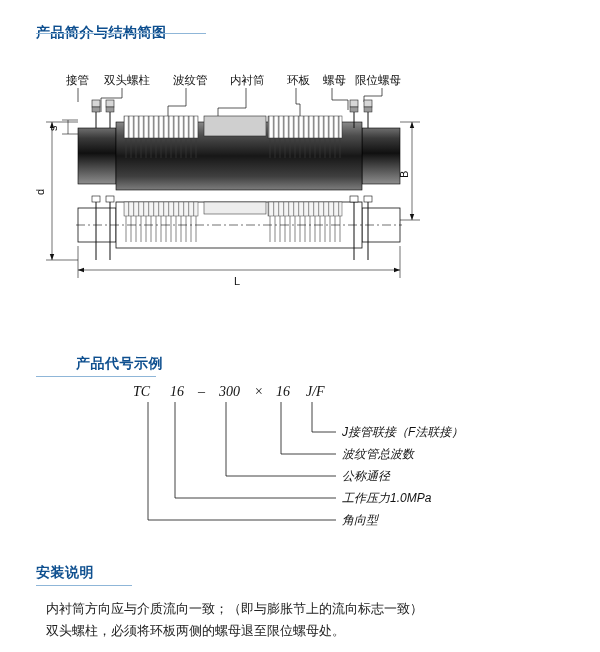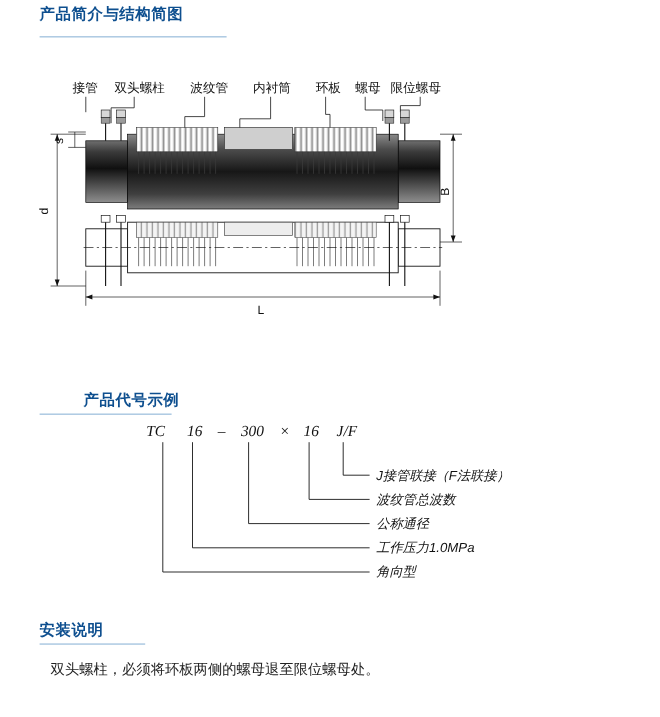--- a/index.html
+++ b/index.html
@@ -20,21 +20,21 @@
     font-size: 14px;
     font-weight: bold;
     color: #0e4f8f;
     letter-spacing: 0.5px;
   }
   .rule {
     position: absolute;
     height: 1px;
     background: #8fb6d8;
   }
-  #title1 { left: 36px; top: 4px; text-align: center; }
+  #title1 { left: 36px; top: 24px; text-align: center; }
   #rule1 { left: 36px; top: 33px; width: 170px; }
   #title2 { left: 36px; top: 355px; margin-left: 40px; }
   #rule2 { left: 36px; top: 376px; width: 120px; }
   #title3 { left: 36px; top: 564px; }
   #rule3 { left: 36px; top: 585px; width: 96px; }
 
   
   #figure1 {
     position: absolute;
     left: 0px;
@@ -314,14 +314,15 @@
   <text class="code-note" x="342" y="100">公称通径</text>
   <text class="code-note" x="342" y="122">工作压力1.0MPa</text>
   <text class="code-note" x="342" y="144">角向型</text>
 </svg>
 </div>
 
 <div class="section-title" id="title3">安装说明</div>
 <div class="rule" id="rule3"></div>
 
 <div id="notes">
+  <div class="note-line">内衬筒方向应与介质流向一致；（即与膨胀节上的流向标志一致）</div>
   <div class="note-line">双头螺柱，必须将环板两侧的螺母退至限位螺母处。</div>
 </div>
 
 </body></html>

